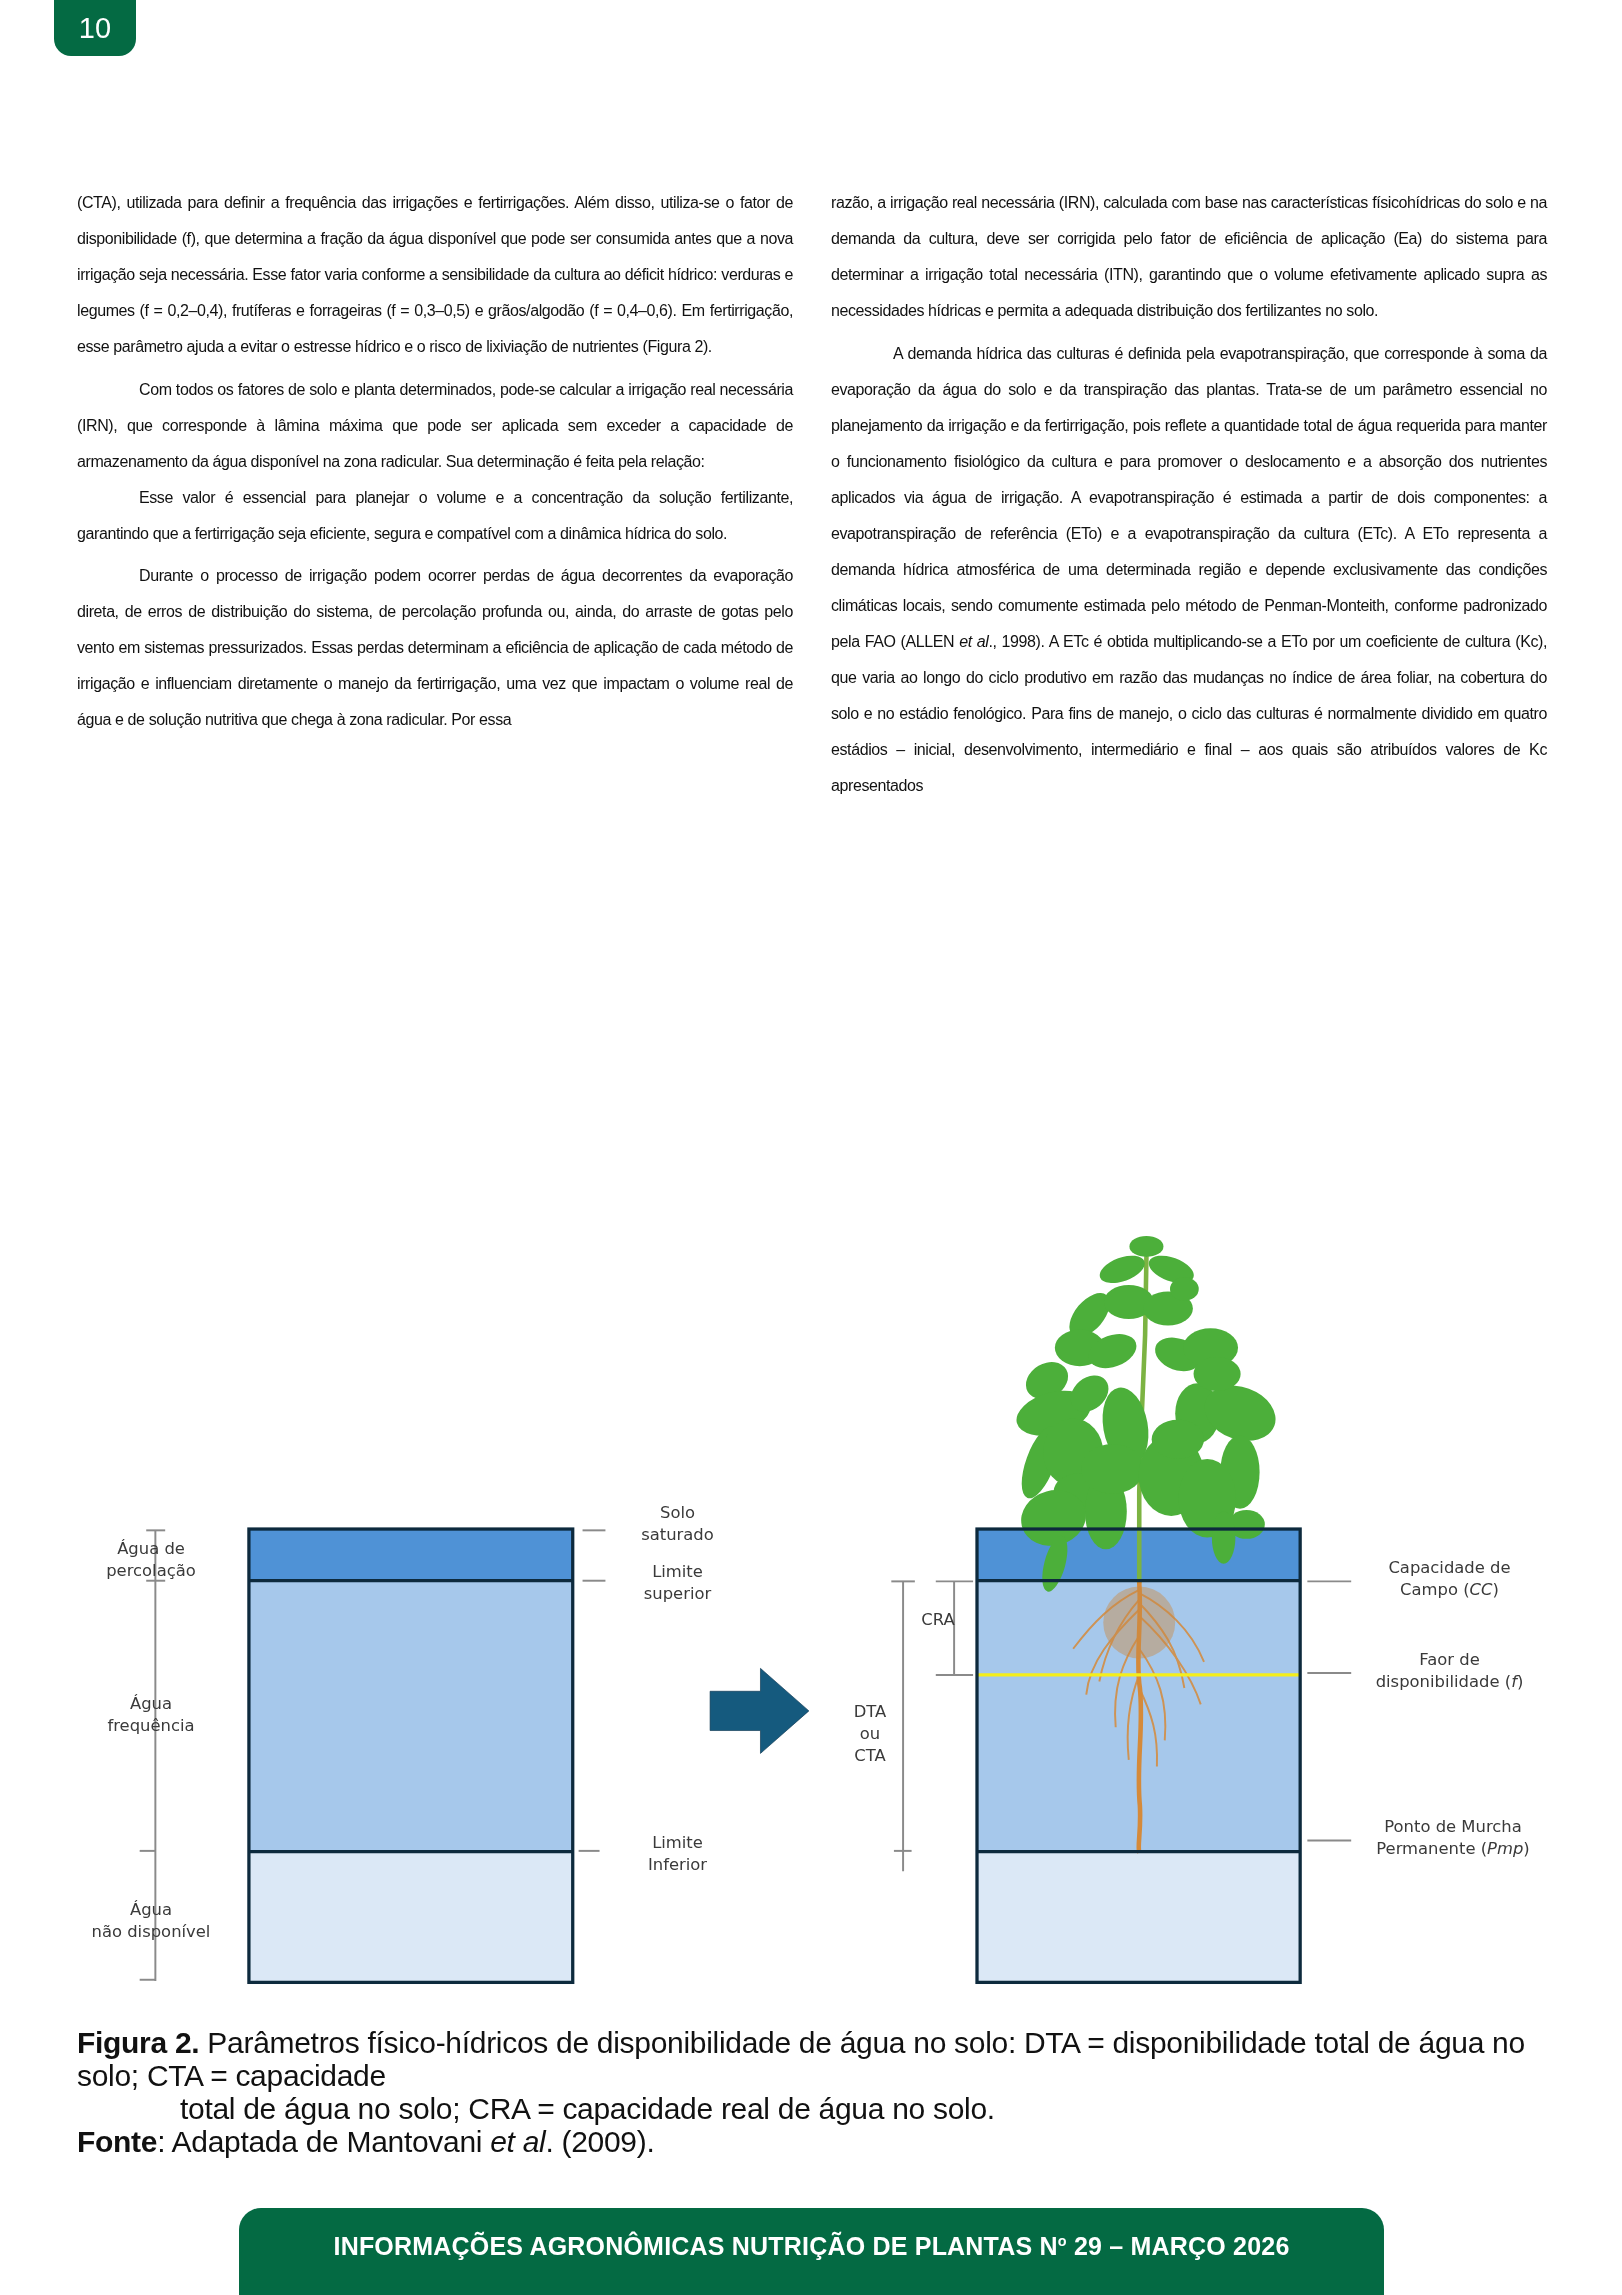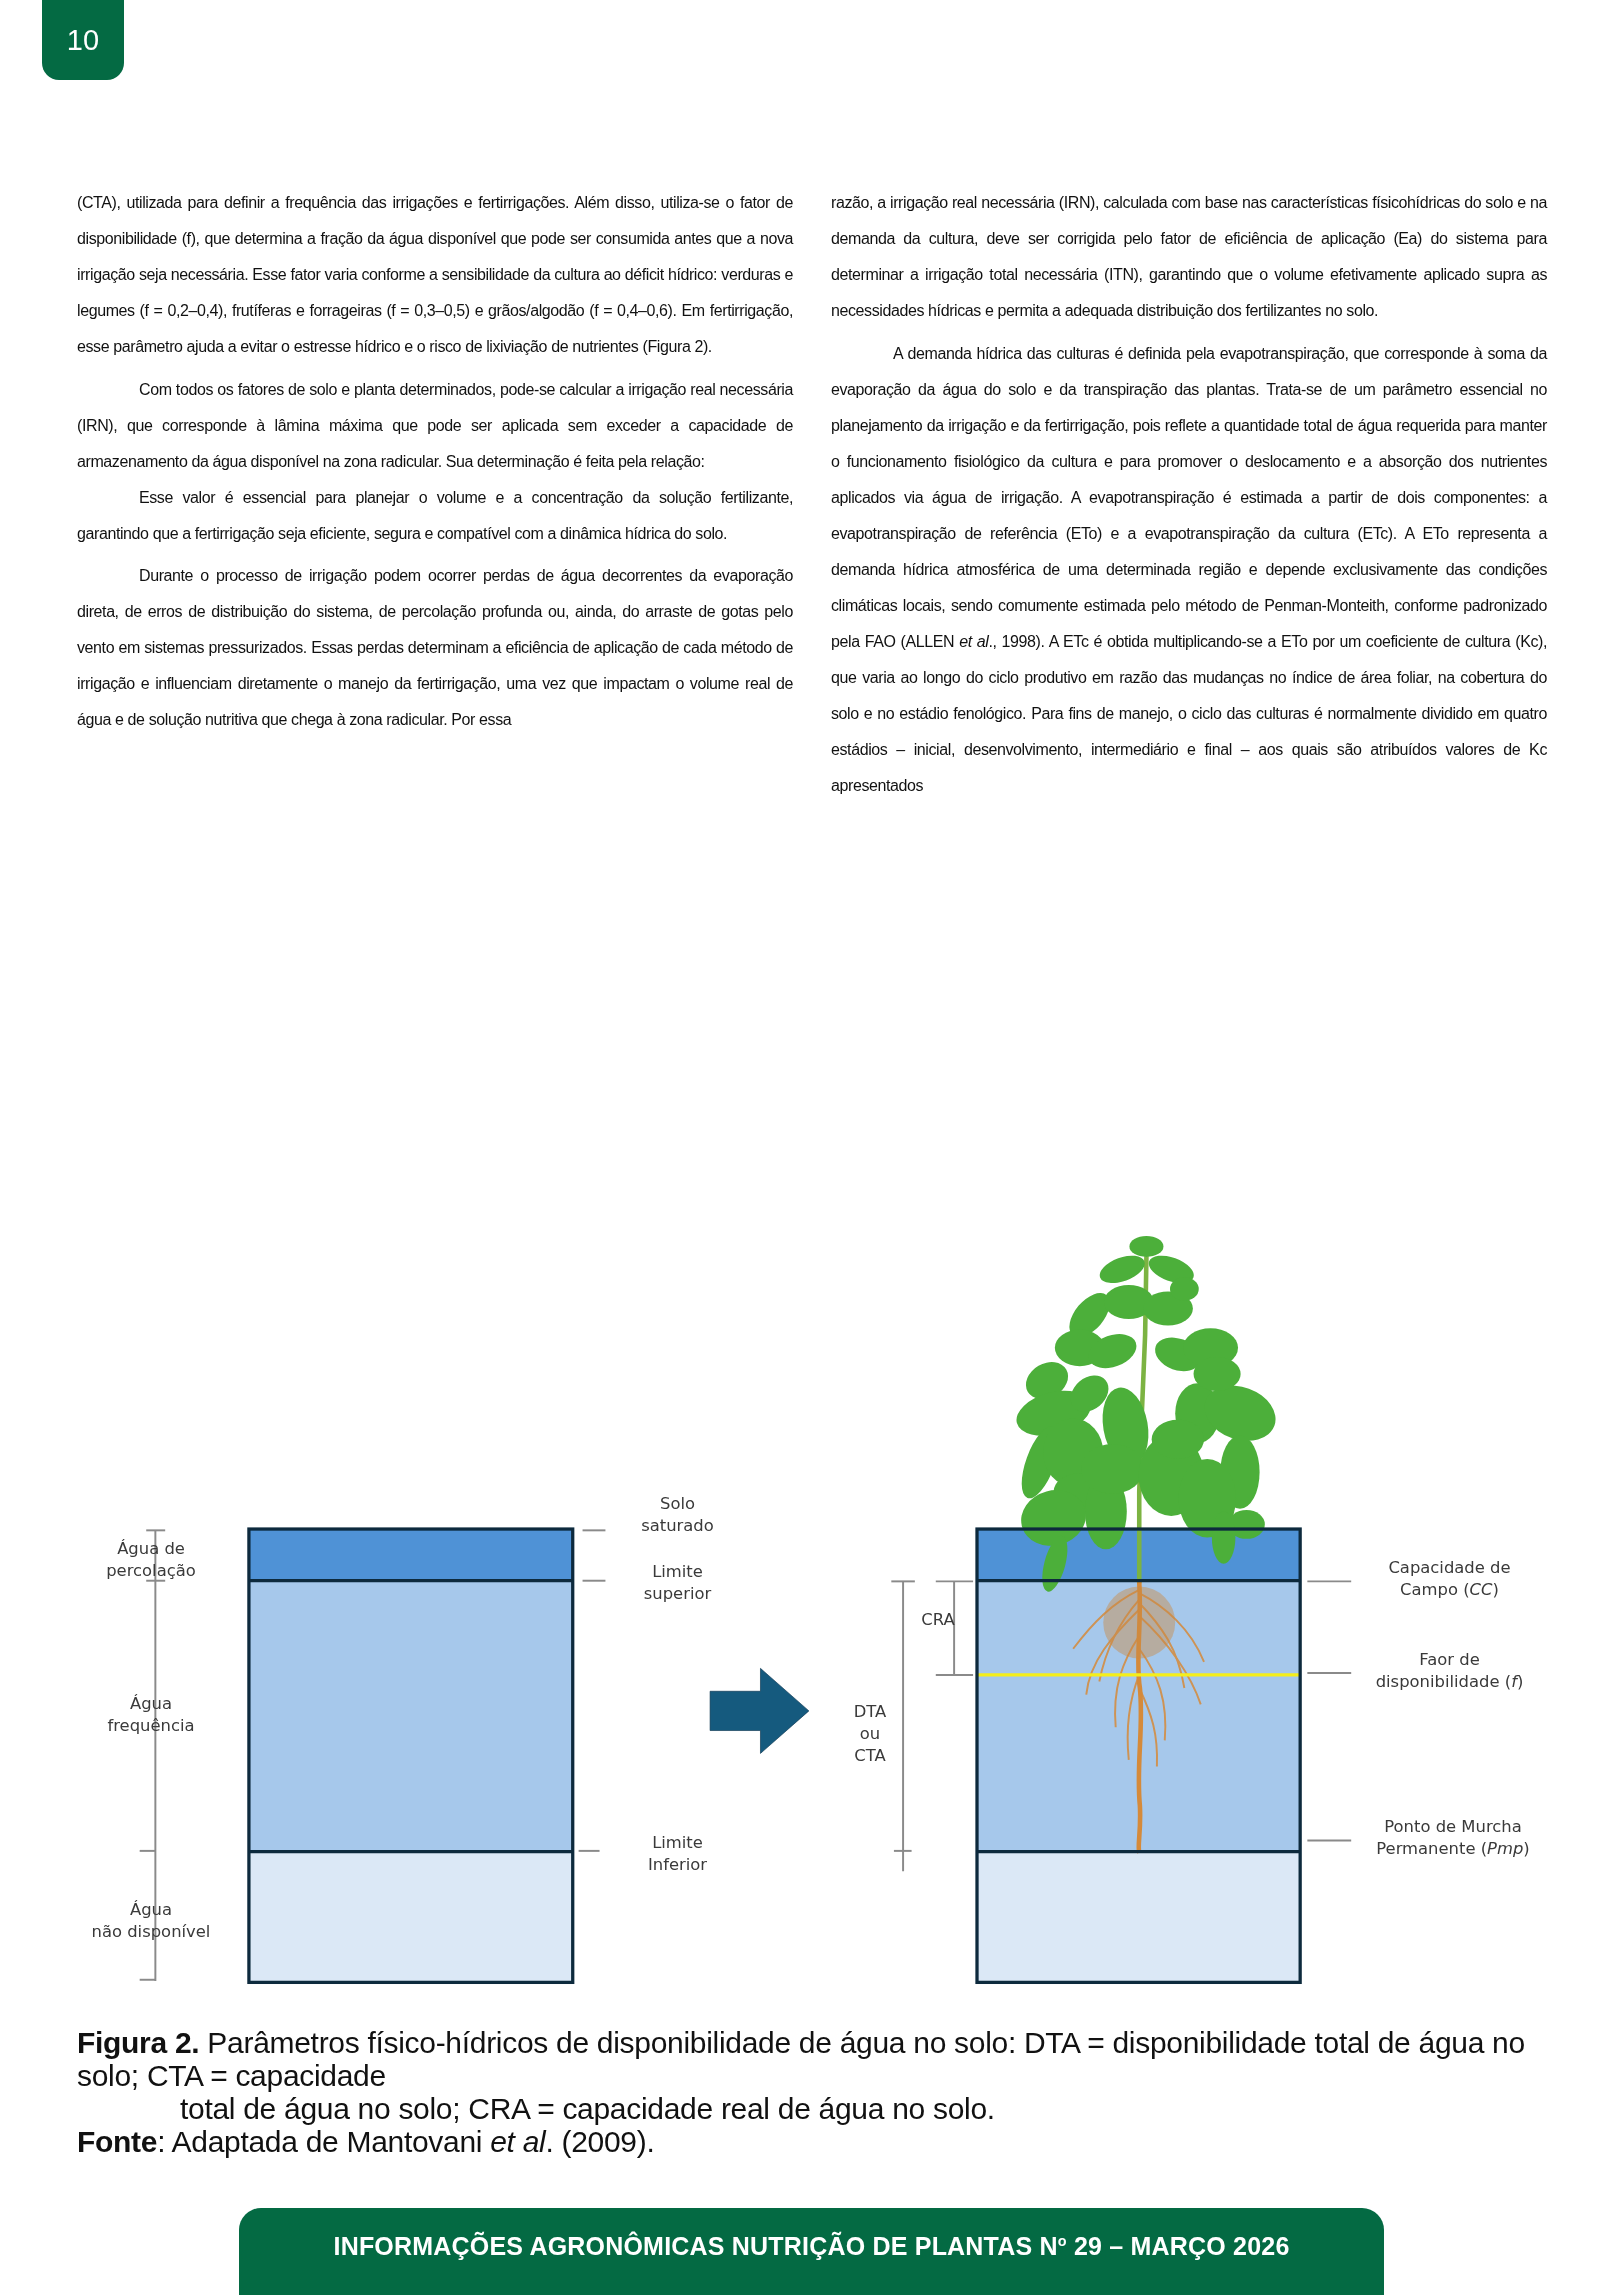--- a/index.html
+++ b/index.html
@@ -1,18 +1,18 @@
 <!DOCTYPE html>
 <html style="font-size:10.5px"><head>
 <meta charset="utf-8">
 <style>
   html, body { margin: 0; padding: 0; }
   body { width: 1623px; height: 2295px; position: relative; background: #ffffff; overflow: hidden;
          font-family: "Liberation Sans", sans-serif; color: #111; }
-  .page-tab { position: absolute; left: 42px; top: 0; width: 82px; height: 80px; background: #046a43;
+  .page-tab { position: absolute; left: 54px; top: 0; width: 82px; height: 56px; background: #046a43;
               border-radius: 0 0 17px 17px; color: #fff; font-size: 29px; display: flex; align-items: center;
               justify-content: center; font-family: "Liberation Sans", sans-serif; }
   .col { position: absolute; top: 185px; width: 716px; font-family: Liberation Sans, sans-serif;
          font-size: 16px; line-height: 36px; text-align: justify; color: #111; letter-spacing: -0.4px; }
   .col-left { left: 77px; }
   .col-right { left: 831px; }
   .col p { margin: 0; }
   .col p.indent { text-indent: 62px; }
   .col p.gap { margin-top: 6.5px; }
   .formula { text-align: center !important; text-indent: 0 !important; margin: 13px 0 13px 0 !important; }
@@ -158,21 +158,21 @@
     <div>percolação</div>
   </div>
   <div class="fig-label" style="left:92px; top:476px; width:118px;">
     <div>Água</div>
     <div>frequência</div>
   </div>
   <div class="fig-label" style="left:79px; top:682px; width:144px;">
     <div>Água</div>
     <div>não disponível</div>
   </div>
-  <div class="fig-label" style="left:622px; top:276px; width:111px;">
+  <div class="fig-label" style="left:622px; top:285px; width:111px;">
     <div>Solo</div>
     <div>saturado</div>
   </div>
   <div class="fig-label" style="left:622px; top:344px; width:111px;">
     <div>Limite</div>
     <div>superior</div>
   </div>
   <div class="fig-label" style="left:622px; top:615px; width:111px;">
     <div>Limite</div>
     <div>Inferior</div>

